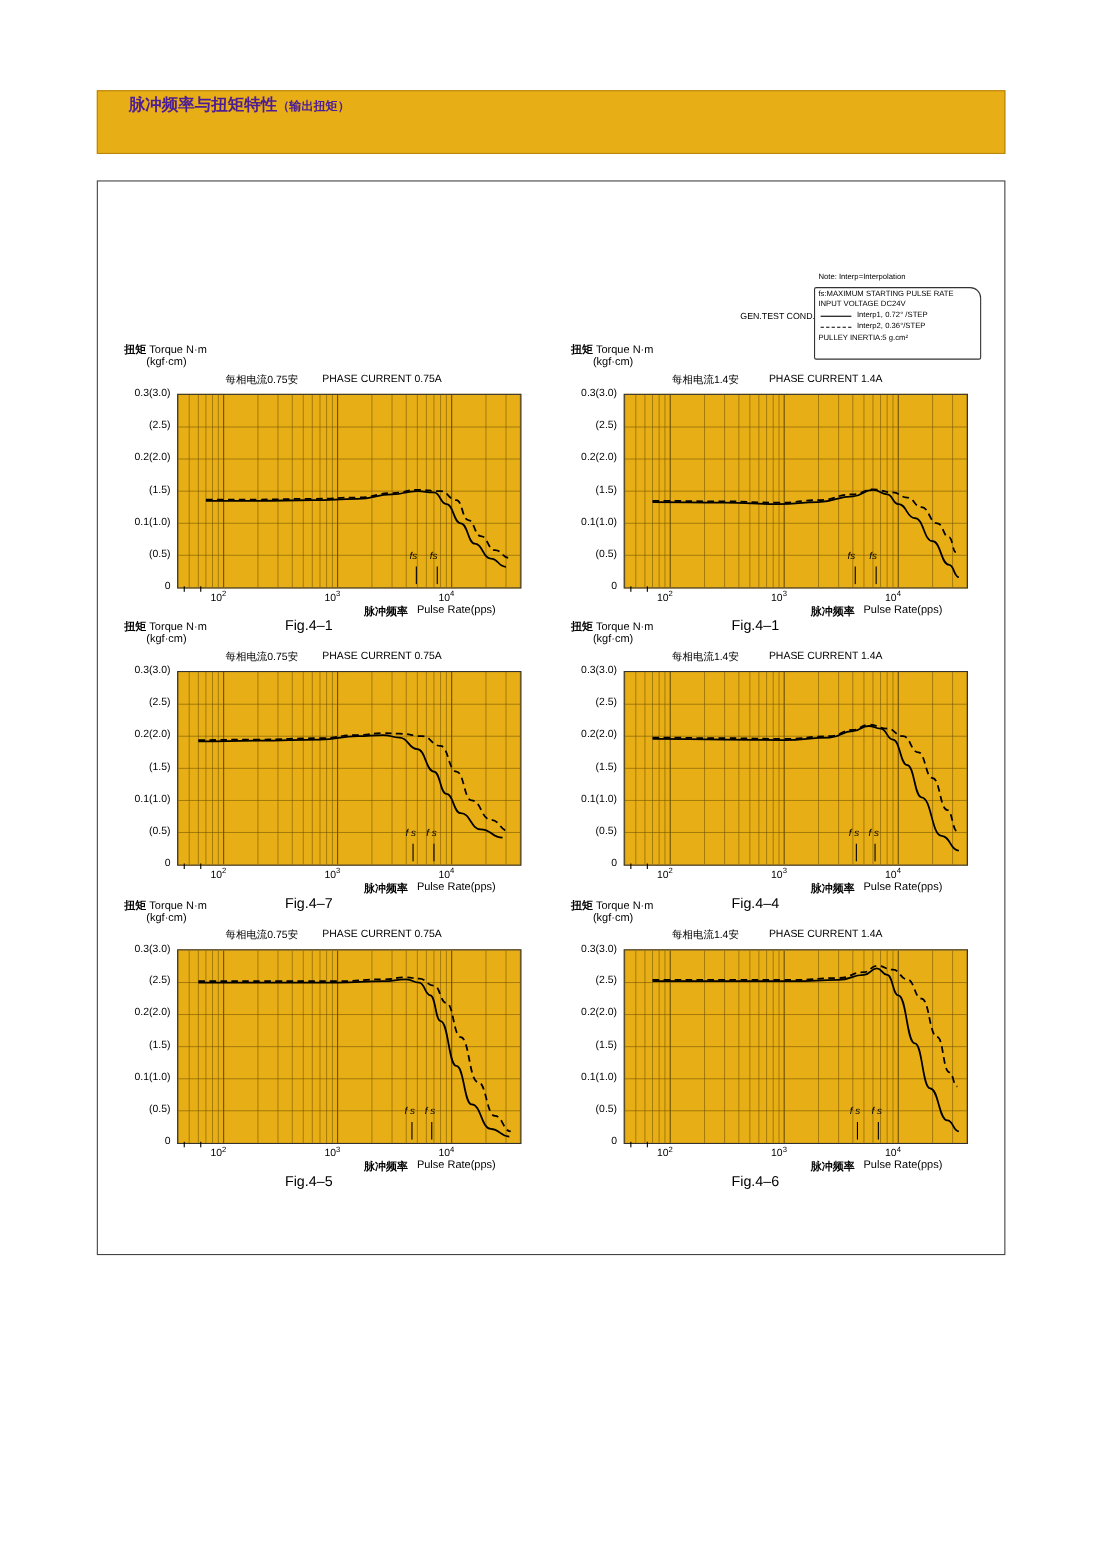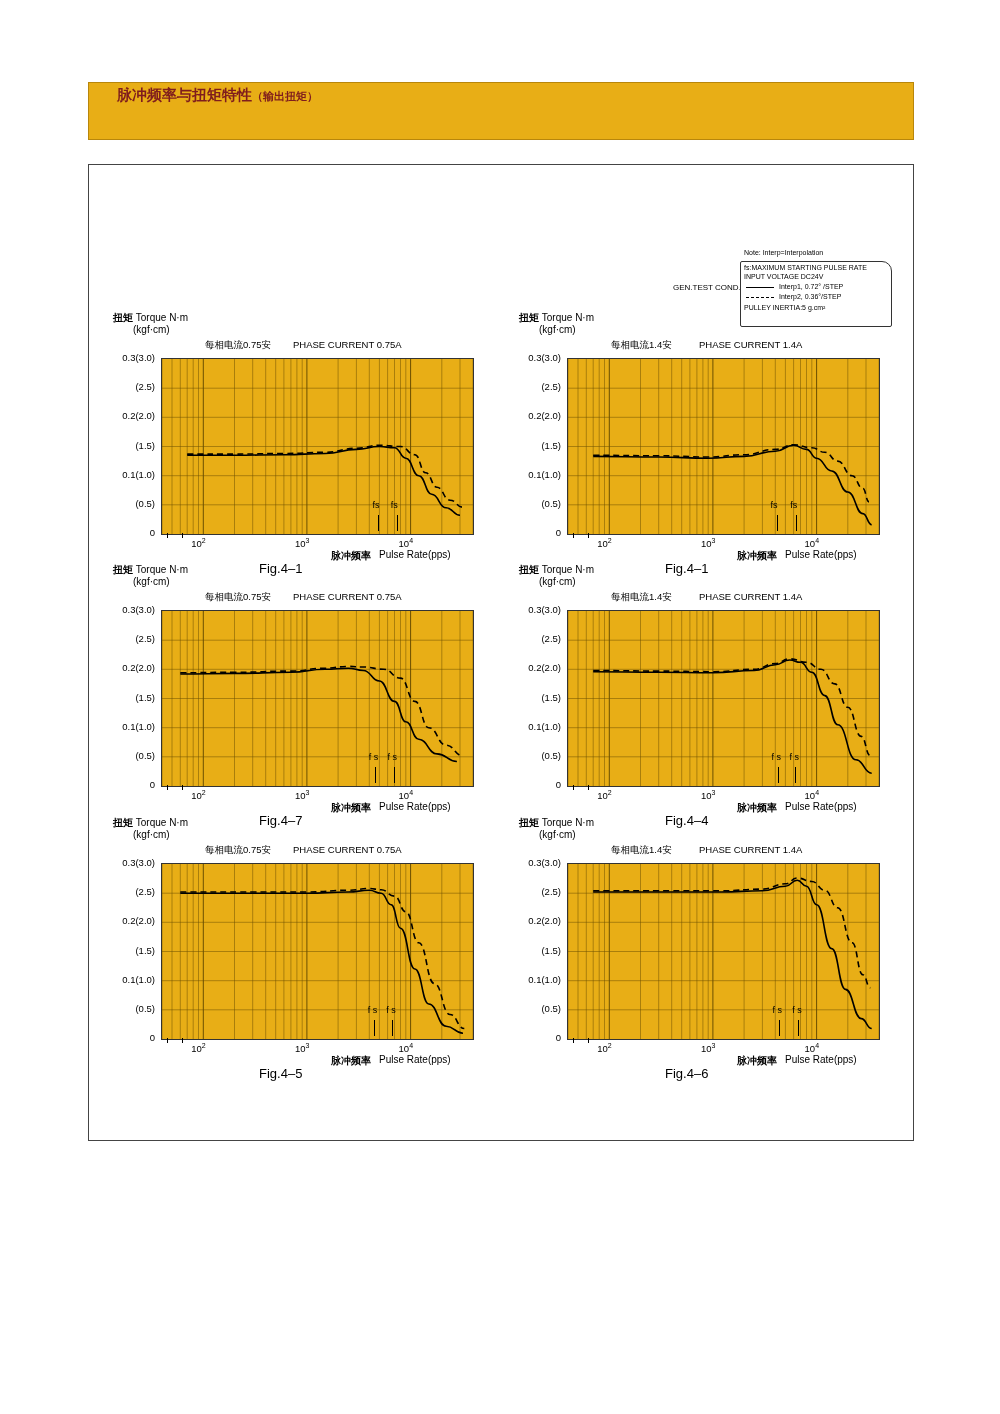--- a/index.html
+++ b/index.html
@@ -1,21 +1,21 @@
 <!DOCTYPE html>
 <html><head>
 <meta charset="utf-8">
 <style>
   html,body{margin:0;padding:0;background:#ffffff;}
   body{width:1000px;height:1414px;font-family:"Liberation Sans",sans-serif;color:#000;}
   #page{position:relative;width:1000px;height:1414px;}
 
   
   .banner{position:absolute;left:88px;top:82px;width:824px;height:56px;background:#E8AE16;border:1px solid #b8860b;}
-  .banner .cn{position:absolute;left:28px;top:3px;font-size:15px;font-weight:bold;letter-spacing:0px;color:#7f1d1d;font-family:Liberation Mono, monospace;}
+  .banner .cn{position:absolute;left:28px;top:3px;font-size:15px;font-weight:bold;letter-spacing:0px;color:#4c1d95;font-family:Liberation Mono, monospace;}
   .banner .cn .small{font-size:11px;font-weight:bold;}
   .banner .en{position:absolute;left:28px;top:25px;font-size:18px;color:#1a1a6e;letter-spacing:0.2px;}
 
   
   .panel{position:absolute;left:88px;top:164px;width:824px;height:975px;border:1px solid #444;background:#fff;}
 
   .driver-title{position:absolute;left:0;top:56px;width:824px;text-align:center;font-size:26px;font-weight:bold;letter-spacing:1px;}
 
   
   .notebox{position:absolute;left:651px;top:96px;width:150px;height:64px;border:1px solid #333;background:#fff;border-radius:2px 10px 2px 2px;}
@@ -35,21 +35,21 @@
   .ytitle1{position:absolute;font-size:10px;white-space:nowrap;}
   .ytitle2{position:absolute;font-size:10px;white-space:nowrap;}
   .ytick{position:absolute;font-size:9.5px;text-align:right;white-space:nowrap;}
   .xtick{position:absolute;font-size:9.5px;white-space:nowrap;}
   .xtick sup{font-size:7px;}
   .cur-cn{position:absolute;font-size:9.5px;white-space:nowrap;}
   .cur-en{position:absolute;font-size:9.5px;white-space:nowrap;}
   .fignum{position:absolute;font-size:13px;white-space:nowrap;}
   .xcap-cn{position:absolute;font-size:10px;font-weight:bold;white-space:nowrap;}
   .xcap-en{position:absolute;font-size:10px;white-space:nowrap;}
-  .fsmark{position:absolute;font-size:9px;white-space:nowrap;}
+  .fsmark{position:absolute;font-size:9px;white-space:nowrap;font-style:italic;}
   svg{display:block;}
 </style>
 </head>
 <body>
 
 <div id="page">
 
   <div class="banner">
     <div class="cn">
       <span>脉冲频率与扭矩特性</span><span class="small">（输出扭矩）</span>

